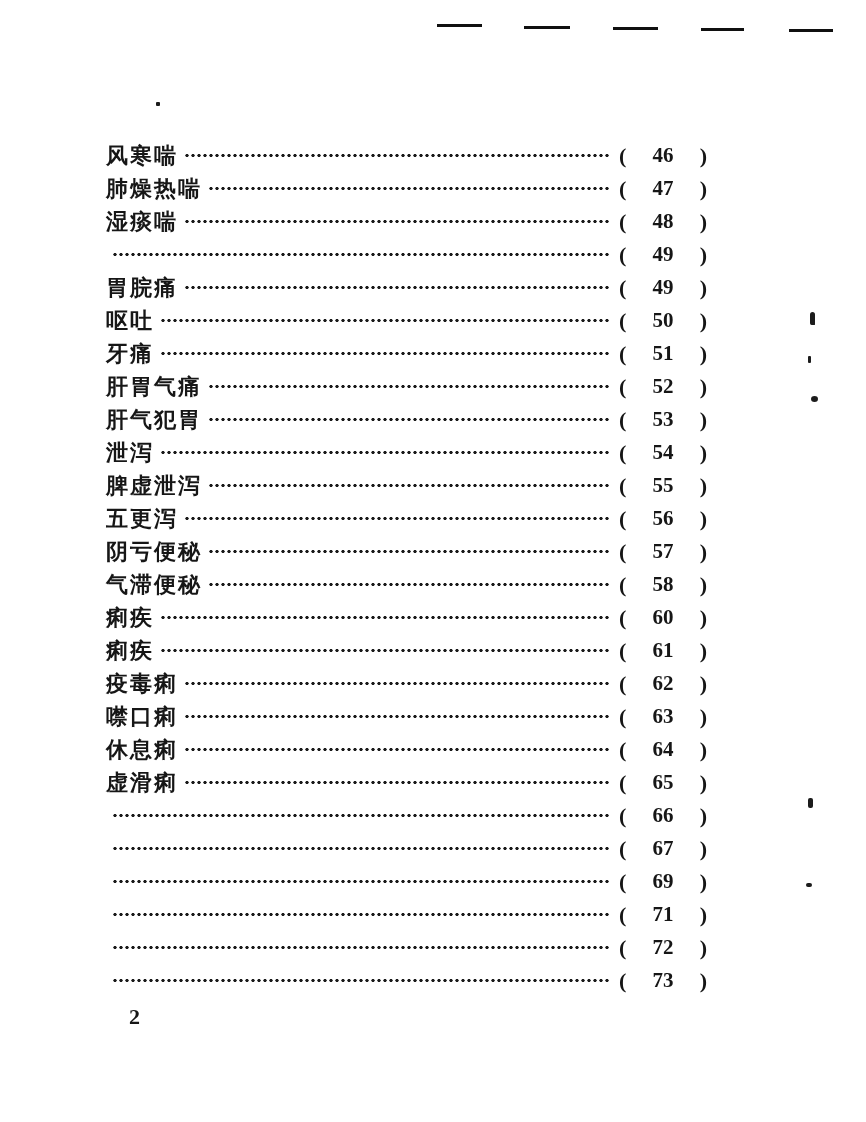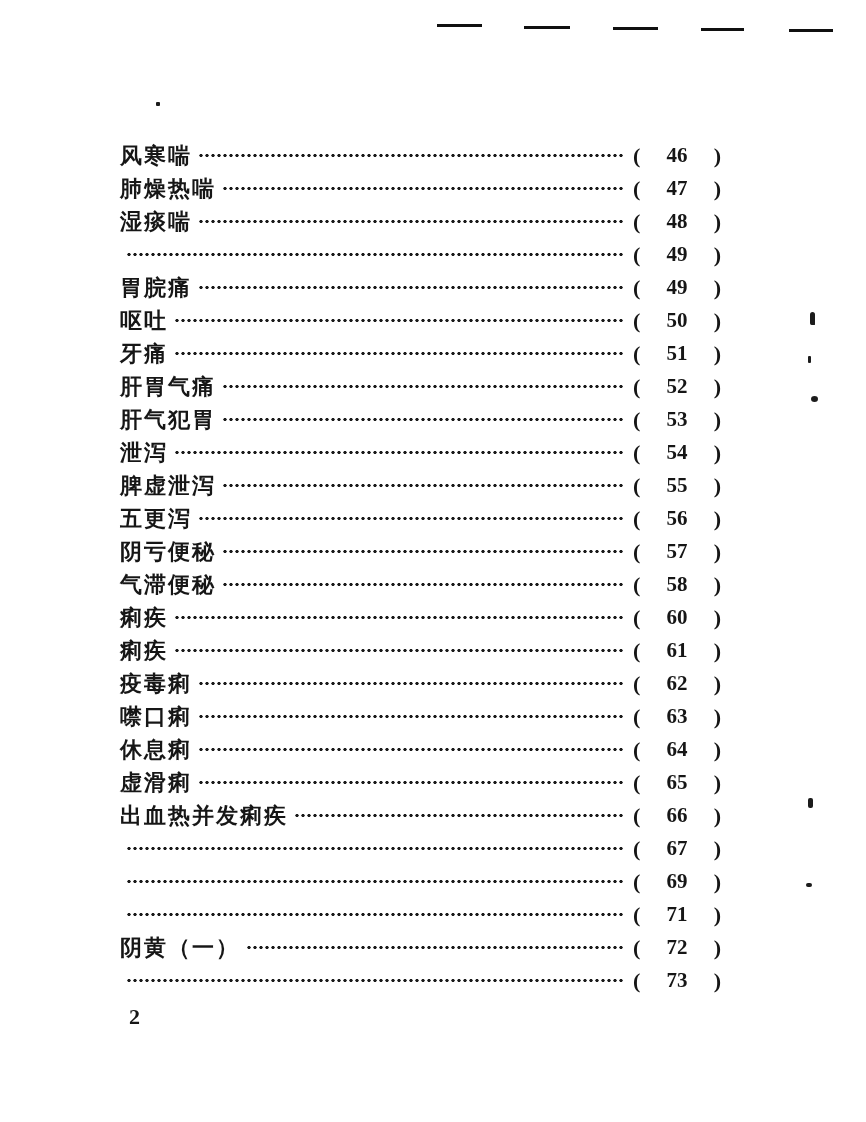--- a/index.html
+++ b/index.html
@@ -25,21 +25,21 @@
   .speck { position:absolute; background:#1c1c1c; }
   .sp1 { left:156px; top:102px; width:4px; height:4px; border-radius:1px; }
   .sp2 { left:810px; top:312px; width:5px; height:13px; border-radius:3px 3px 1px 2px; }
   .sp3 { left:808px; top:356px; width:3px; height:7px; border-radius:1px; }
   .sp4 { left:811px; top:396px; width:7px; height:6px; border-radius:50%; }
   .sp5 { left:808px; top:798px; width:5px; height:10px; border-radius:2px; }
   .sp6 { left:806px; top:883px; width:6px; height:4px; border-radius:2px; }
 
   .toc {
     position:absolute;
-    left:120px; top:139px;
+    left:106px; top:139px;
     width:601px;
   }
   .row {
     display:flex;
     align-items:center;
     height:33px;
     white-space:pre;
   }
   .title {
     font-size:22px;
@@ -286,21 +286,20 @@
       <span class="title">虚滑痢</span>
       <span class="leader"></span>
       <span class="pageno">
         <span class="paren">(</span>
         <span class="num">65</span>
         <span class="paren">)</span>
       </span>
     </div>
 
     <div class="row">
-      <span class="title">出血热并发痢疾</span>
       <span class="leader"></span>
       <span class="pageno">
         <span class="paren">(</span>
         <span class="num">66</span>
         <span class="paren">)</span>
       </span>
     </div>
 
     <div class="row">
       <span class="leader"></span>
@@ -323,21 +322,20 @@
     <div class="row">
       <span class="leader"></span>
       <span class="pageno">
         <span class="paren">(</span>
         <span class="num">71</span>
         <span class="paren">)</span>
       </span>
     </div>
 
     <div class="row">
-      <span class="title">阴黄（一）</span>
       <span class="leader"></span>
       <span class="pageno">
         <span class="paren">(</span>
         <span class="num">72</span>
         <span class="paren">)</span>
       </span>
     </div>
 
     <div class="row">
       <span class="leader"></span>

